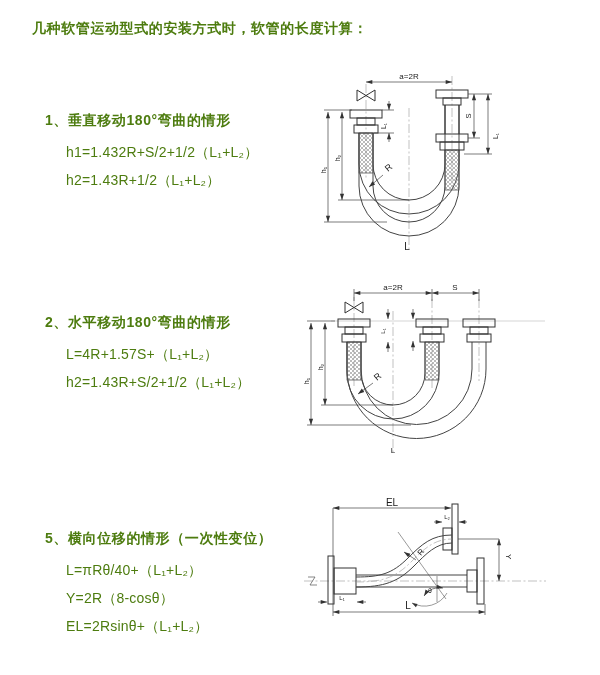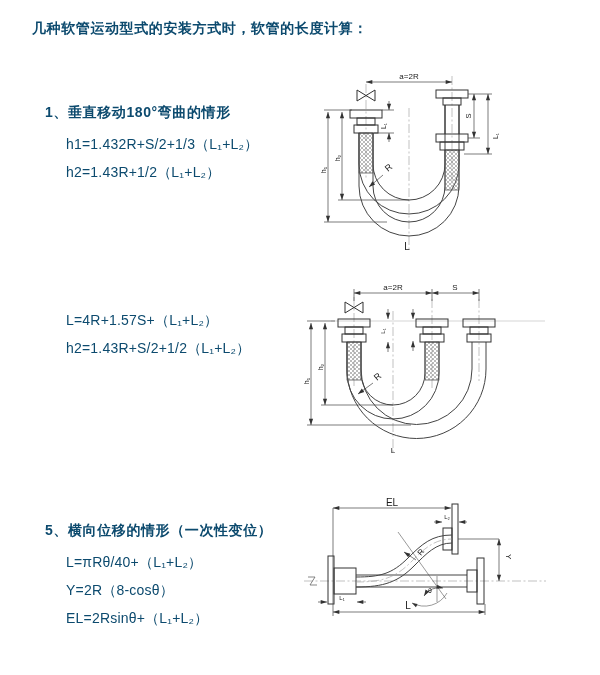--- a/index.html
+++ b/index.html
@@ -1,48 +1,49 @@
 <!DOCTYPE html>
 <html><head>
 <meta charset="utf-8">
 <style>
   html,body{margin:0;padding:0;background:#e8e8e8;}
   .page{
     position:relative;width:600px;height:675px;background:#ffffff;
-    font-family:"Liberation Sans",sans-serif;color:#0c4a6e;overflow:hidden;
+    font-family:"Liberation Sans",sans-serif;color:#4d7c0f;overflow:hidden;
     margin:0 auto;
   }
   .title{
     position:absolute;left:32px;top:20px;font-size:14px;font-weight:700;
     letter-spacing:0.6px;
   }
-  .sec{position:absolute;left:45px;width:280px;}
+  .sec{position:absolute;left:45px;width:280px;margin-top:8px;}
   .sec .heading{font-size:14px;font-weight:700;letter-spacing:0.6px;margin:0 0 8px 0;}
   .sec .formula{font-size:14px;font-weight:400;margin:0 0 0 21px;height:28px;line-height:28px;letter-spacing:0.2px;}
   #sec1{top:104px;} #sec2{top:306px;} #sec3{top:522px;}
   .diag{position:absolute;}
   #diag1{left:312px;top:66px;}
   #diag2{left:303px;top:281px;}
   #diag3{left:300px;top:496px;}
   svg text{font-family:"Liberation Sans",sans-serif;fill:#1a1a1a;}
 </style>
 </head>
 <body>
 
 <div class="page">
 
   <div class="title">几种软管运动型式的安装方式时，软管的长度计算：</div>
 
   <div class="sec" id="sec1">
     <p class="heading">1、垂直移动180°弯曲的情形</p>
-    <p class="formula">h1=1.432R+S/2+1/3（L₁+L₂）</p>
+    <p class="formula">h1=1.432R+S/2+1/2（L₁+L₂）</p>
     <p class="formula">h2=1.43R+1/2（L₁+L₂）</p>
   </div>
 
   <div class="sec" id="sec2">
+    <p class="heading">2、水平移动180°弯曲的情形</p>
     <p class="formula">L=4R+1.57S+（L₁+L₂）</p>
     <p class="formula">h2=1.43R+S/2+1/2（L₁+L₂）</p>
   </div>
 
   <div class="sec" id="sec3">
     <p class="heading">5、横向位移的情形（一次性变位）</p>
     <p class="formula">L=πRθ/40+（L₁+L₂）</p>
     <p class="formula">Y=2R（8-cosθ）</p>
     <p class="formula">EL=2Rsinθ+（L₁+L₂）</p>
   </div>

